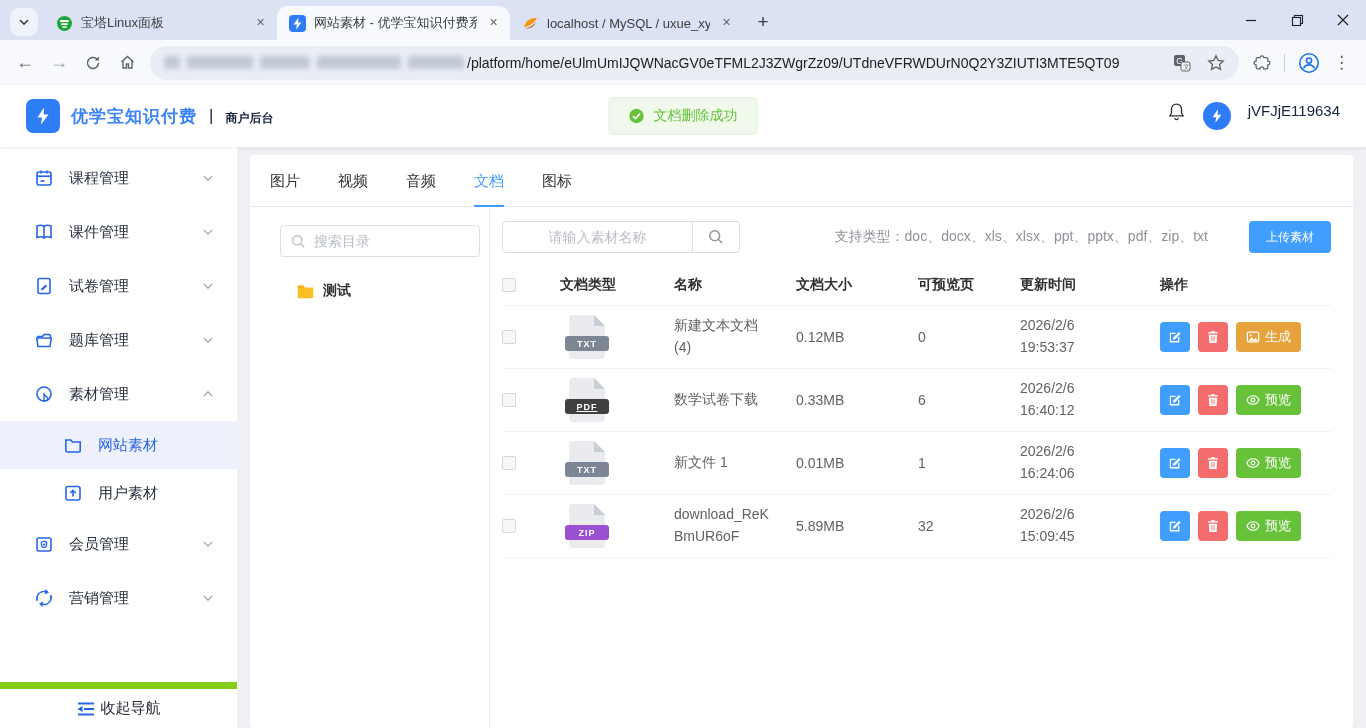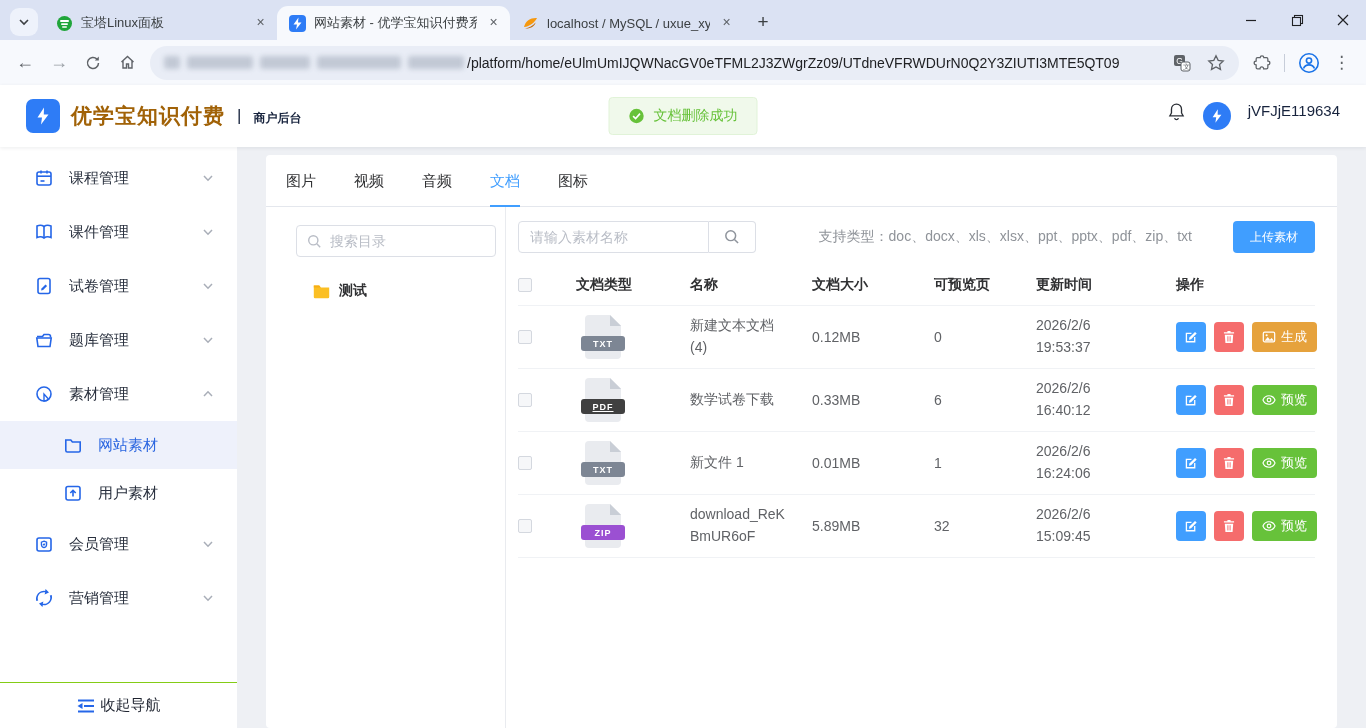--- a/index.html
+++ b/index.html
@@ -28,55 +28,55 @@
   .url-text { font-size:14px; color:#202124; white-space:nowrap; overflow:hidden; flex:1; }
   .url-icons { display:flex; gap:16px; align-items:center; color:#5f6368; flex:none; margin-left:10px; }
   .toolbar-right { display:flex; align-items:center; gap:13px; padding:0 8px; color:#5f6368; }
   .vsep { width:1px; height:18px; background:#c7cdd9; }
   .dots { font-size:17px; letter-spacing:0; color:#5f6368; }
 
   
   .app-header { height:62px; background:#fff; display:flex; align-items:center; padding:0 26px; position:relative; box-shadow:0 1px 4px rgba(0,21,41,.08); z-index:5; }
   .brand { display:flex; align-items:center; gap:11px; }
   .brand-logo { width:34px; height:34px; border-radius:7px; background:#2e7cf6; display:flex; align-items:center; justify-content:center; }
-  .brand-title { font-size:21px; font-weight:bold; color:#a16207; letter-spacing:1px; }
+  .brand-title { font-size:17px; font-weight:bold; color:#3b82f6; letter-spacing:1px; }
   .brand-divider { color:#17233d; font-size:17px; margin:0 1px; }
   .brand-sub { font-size:12px; font-weight:bold; color:#17233d; margin-top:5px; }
   .toast { position:absolute; left:50%; top:50%; transform:translate(-50%,-50%); background:#f0f9eb; border:1px solid #e1f3d8; border-radius:4px; height:38px; display:flex; align-items:center; gap:9px; padding:0 19px; color:#67c23a; font-size:14px; }
   .header-right { margin-left:auto; display:flex; gap:17px; }
   .user-avatar { width:28px; height:28px; border-radius:50%; background:#2e7cf6; display:flex; align-items:center; justify-content:center; }
   .username { font-size:15px; color:#17233d; }
 
   
   .app-body { display:flex; height:581px; }
   .sidebar { width:237px; background:#fff; display:flex; flex-direction:column; padding-top:4px; flex:none; }
   .side-item { height:54px; display:flex; align-items:center; padding:0 22px 0 34px; gap:15px; font-size:15px; color:#29303e; cursor:pointer; }
   .side-item .chev { margin-left:auto; }
   .side-sub { height:48px; padding-left:63px; }
   .side-sub.active { background:#eef1fb; color:#2b66e0; }
-  .side-footer { margin-top:auto; border-top:1px solid #84cc16; height:46px; display:flex; align-items:center; justify-content:center; gap:6px; font-size:15px; color:#1f2430; cursor:pointer; }
-
-  .content { flex:1; background:#eef0f4; padding:8px 29px 0; min-width:0; }
+  .side-footer { margin-top:auto; border-top:7px solid #84cc16; height:46px; display:flex; align-items:center; justify-content:center; gap:6px; font-size:15px; color:#1f2430; cursor:pointer; }
+
+  .content { flex:1; background:#eef0f4; padding:8px 13px 0; min-width:0; }
   .card { background:#fff; border-radius:4px; height:100%; display:flex; flex-direction:column; }
   .tabs-row { display:flex; gap:38px; padding:17px 20px 0; border-bottom:1px solid #e4e7ed; }
   .tab-item { font-size:15px; color:#303133; padding-bottom:14px; cursor:pointer; }
   .tab-item.active { color:#409eff; border-bottom:2px solid #409eff; margin-bottom:-1px; }
   .card-body { flex:1; display:flex; min-height:0; }
 
   .panel-left { width:240px; border-right:1px solid #e9ebef; padding:18px 10px 0 30px; flex:none; }
   .dir-search { position:relative; width:200px; }
   .dir-search input { width:100%; height:32px; border:1px solid #dcdfe6; border-radius:4px; padding:0 10px 0 33px; font-size:14px; color:#333; outline:none; background:#fff; }
   input::placeholder { color:#b9bdc6; }
   .dir-search .mag { position:absolute; left:11px; top:9px; }
   .folder-row { margin:25px 0 0 17px; display:flex; align-items:center; gap:9px; font-size:14px; color:#303133; cursor:pointer;font-weight:bold; }
 
   .panel-right { flex:1; padding:14px 22px 0 12px; display:flex; flex-direction:column; min-width:0; }
   .pr-top { display:flex; align-items:center; }
   .search-group { display:flex; }
-  .search-group input { width:191px; height:32px; border:1px solid #dcdfe6; border-radius:4px 0 0 4px; padding:0 11px; font-size:14px; color:#333; outline:none; }
+  .search-group input { width:191px; height:32px; border:1px solid #dcdfe6; border-radius:4px 0 0 4px; padding:0 11px; font-size:14px; color:#333; outline:none;text-align:center; }
   .search-btn { width:47px; height:32px; border:1px solid #dcdfe6; border-left:none; border-radius:0 4px 4px 0; background:#fff; display:flex; align-items:center; justify-content:center; cursor:pointer; }
   .support { margin-left:auto; font-size:14px; color:#8f9399; margin-right:41px; white-space:nowrap; }
   .upload-btn { height:32px; background:#409eff; color:#fff; font-size:12px; border:none; border-radius:4px; padding:0 17px; cursor:pointer; flex:none; }
 
   .dtable { margin-top:12px; }
   .tr { display:flex; align-items:center; border-bottom:1px solid #f0f2f5; }
   .tr.head { height:41px; font-weight:bold; color:#303133; font-size:14px; }
   .tr.drow { height:63px; font-size:14px; color:#606266; }
   .td-check { width:52px; flex:none; }
   .td-type  { width:120px; padding-left:6px; flex:none; }

